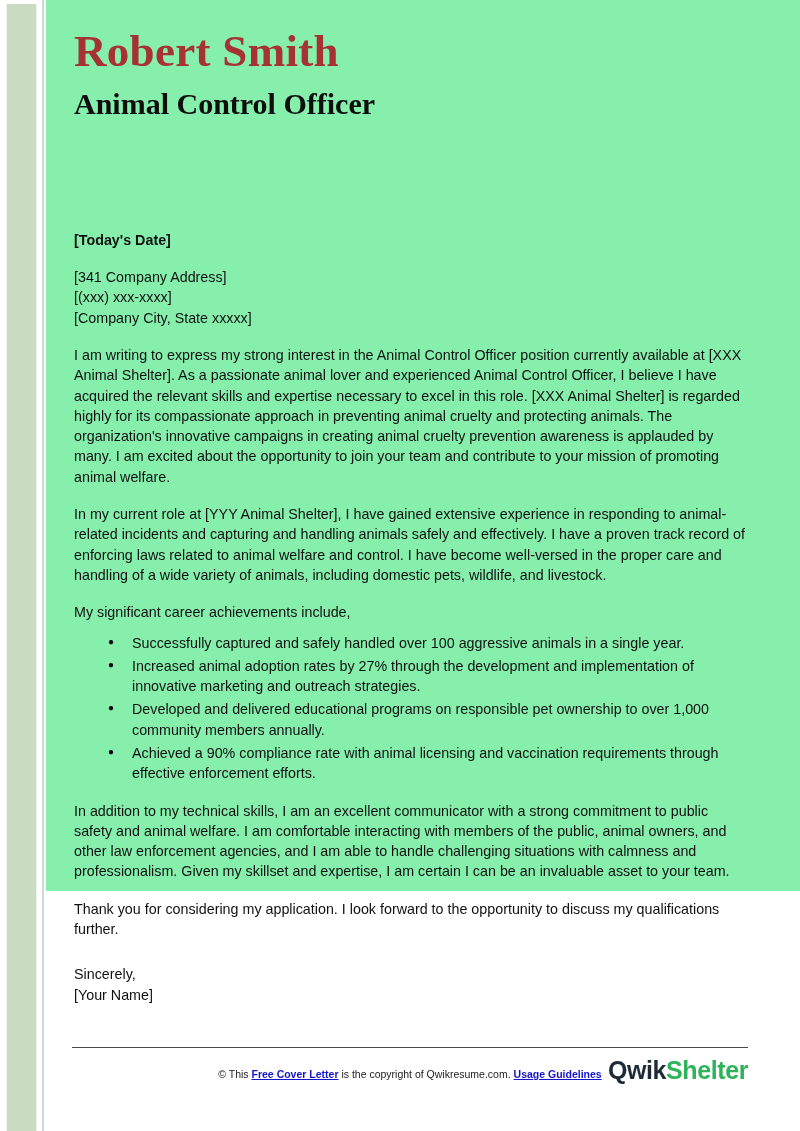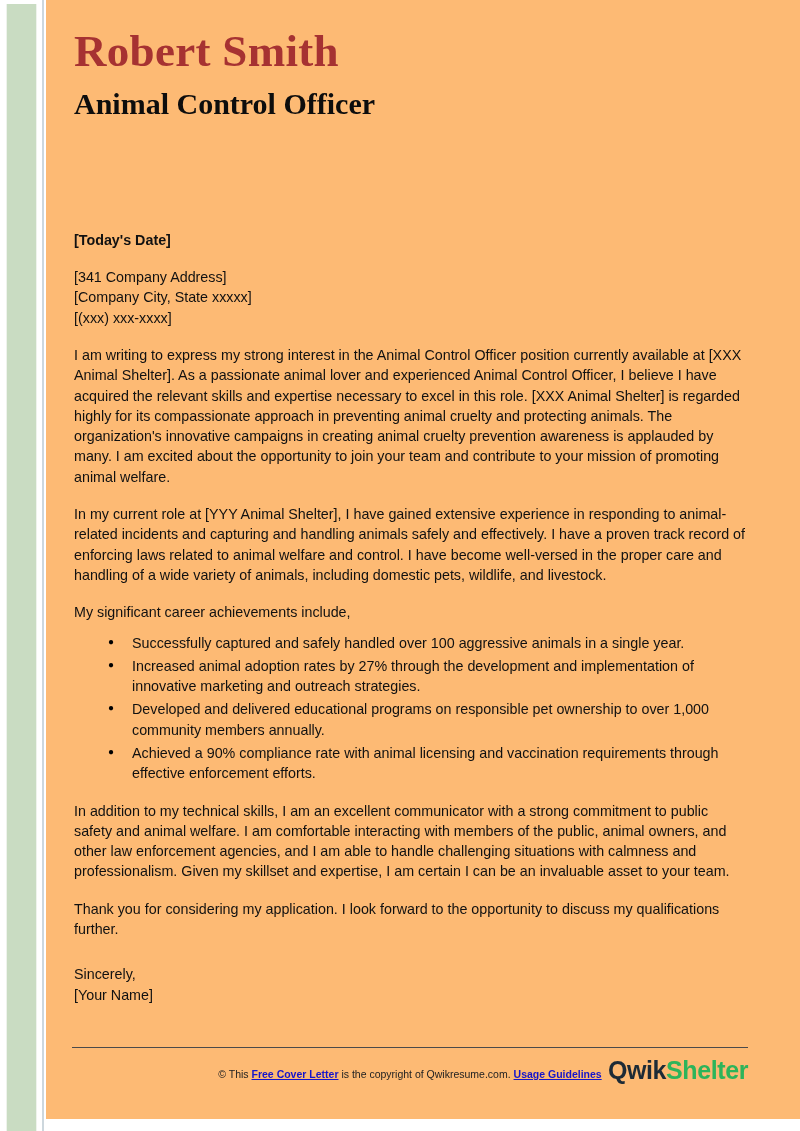--- a/index.html
+++ b/index.html
@@ -41,22 +41,22 @@
     height: 1131px;
     background: #cdd7dd;
   }
 
   
   .sheet {
     position: absolute;
     left: 46px;
     top: 0;
     width: 754px;
-    height: 1119px;
-    background: #fdba74;
+    height: 891px;
+    background: #86efac;
   }
 
   .header {
     padding: 28px 0 0 28px;
   }
   .name {
     font-family: "Liberation Serif", serif;
     font-size: 45px;
     font-weight: bold;
     color: #a63232;
@@ -175,22 +175,22 @@
   </div>
 
   <div class="content">
 
     <div class="block-date">
       <div class="meta-line">[Today's Date]</div>
     </div>
 
     <div class="block-company">
       <div class="meta-line">[341 Company Address]</div>
+      <div class="meta-line">[(xxx) xxx-xxxx]</div>
       <div class="meta-line">[Company City, State xxxxx]</div>
-      <div class="meta-line">[(xxx) xxx-xxxx]</div>
     </div>
 
 
     <p class="para">I am writing to express my strong interest in the Animal Control Officer position currently available at [XXX Animal Shelter]. As a passionate animal lover and experienced Animal Control Officer, I believe I have acquired the relevant skills and expertise necessary to excel in this role. [XXX Animal Shelter] is regarded highly for its compassionate approach in preventing animal cruelty and protecting animals. The organization's innovative campaigns in creating animal cruelty prevention awareness is applauded by many. I am excited about the opportunity to join your team and contribute to your mission of promoting animal welfare.</p>
 
     <p class="para">In my current role at [YYY Animal Shelter], I have gained extensive experience in responding to animal-related incidents and capturing and handling animals safely and effectively. I have a proven track record of enforcing laws related to animal welfare and control. I have become well-versed in the proper care and handling of a wide variety of animals, including domestic pets, wildlife, and livestock.</p>
 
     <p class="para">My significant career achievements include,</p>
 
     <ul class="achievements">

